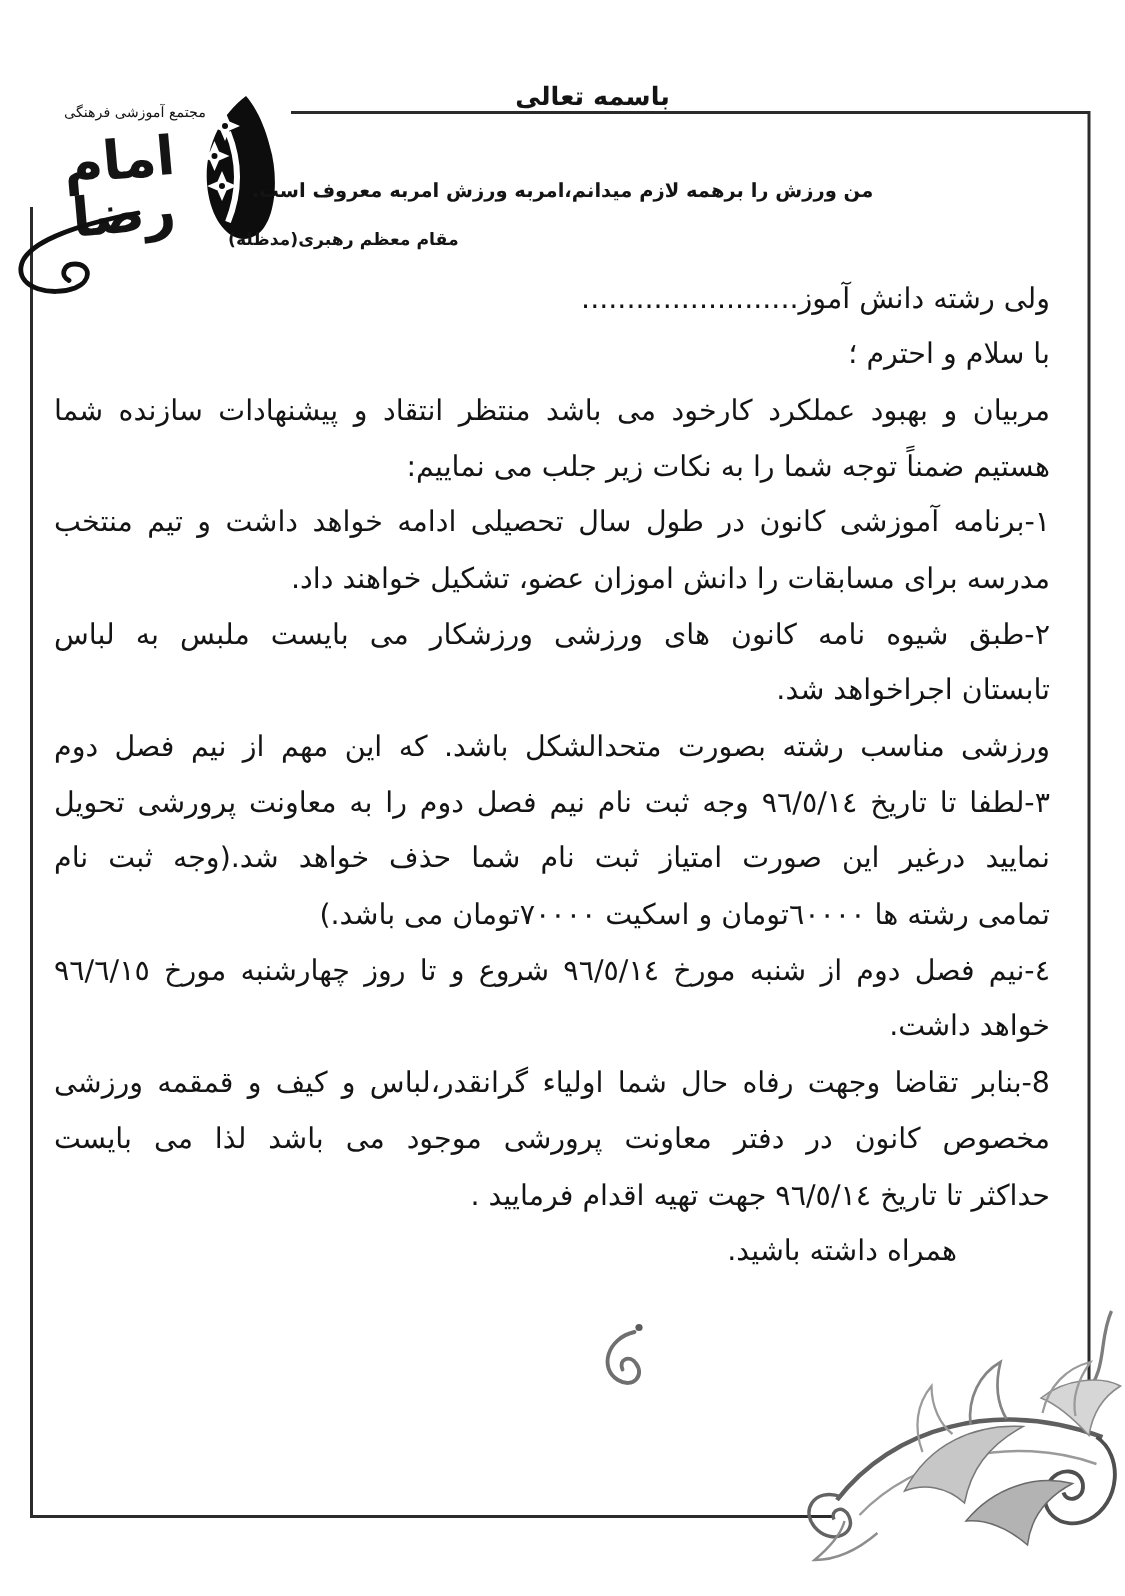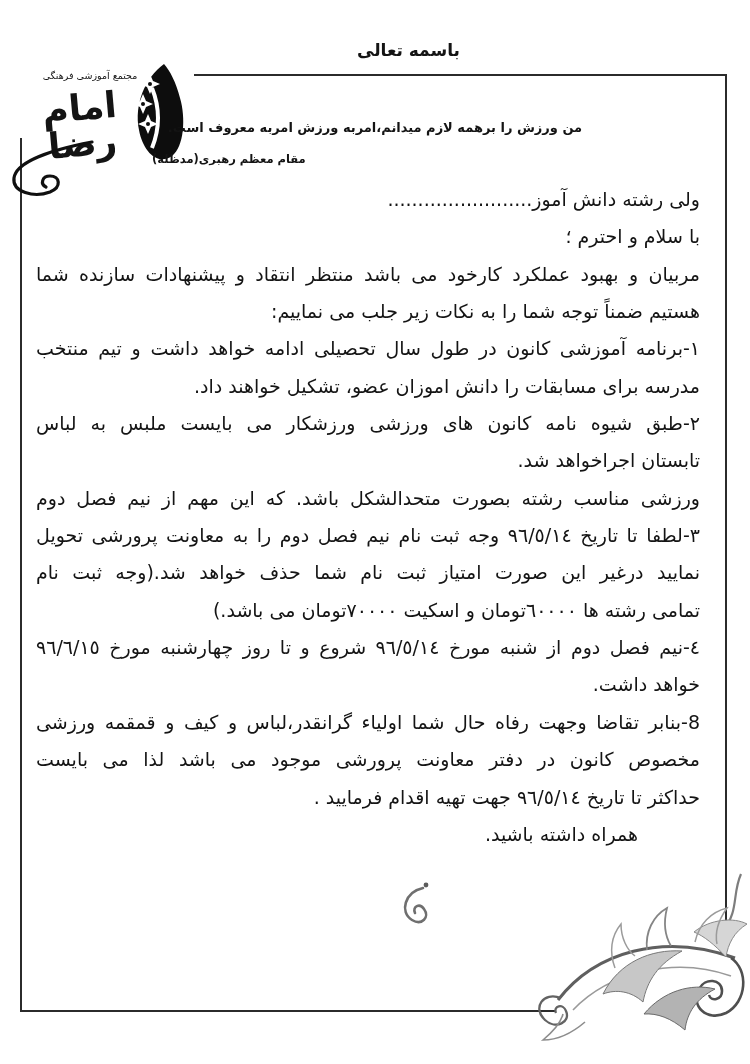--- a/index.html
+++ b/index.html
@@ -7,21 +7,21 @@
     width:750px;height:1064px;position:relative;background:#ffffff;
     font-family:"DejaVu Sans",sans-serif;color:#141414;overflow:hidden;
   }
   
   .frame{
     position:absolute;left:20px;top:74px;width:707px;height:938px;
     border:2px solid #2b2b2b;box-sizing:border-box;z-index:0;
   }
   
   .besmele{
-    position:absolute;left:330px;top:40px;width:130px;text-align:right;
+    position:absolute;left:330px;top:55px;width:130px;text-align:center;
     font-size:17px;font-weight:bold;letter-spacing:1px;z-index:2;direction:rtl;
   }
   
   .logo{position:absolute;left:0;top:28px;width:198px;height:150px;z-index:2;}
   .logo .white-patch{position:absolute;left:16px;top:38px;width:178px;height:72px;background:#fff;}
   .logo-tagline{
     position:absolute;left:42px;top:42px;width:96px;text-align:center;
     font-size:9.5px;font-weight:normal;direction:rtl;white-space:nowrap;
   }
   .logo-name{

